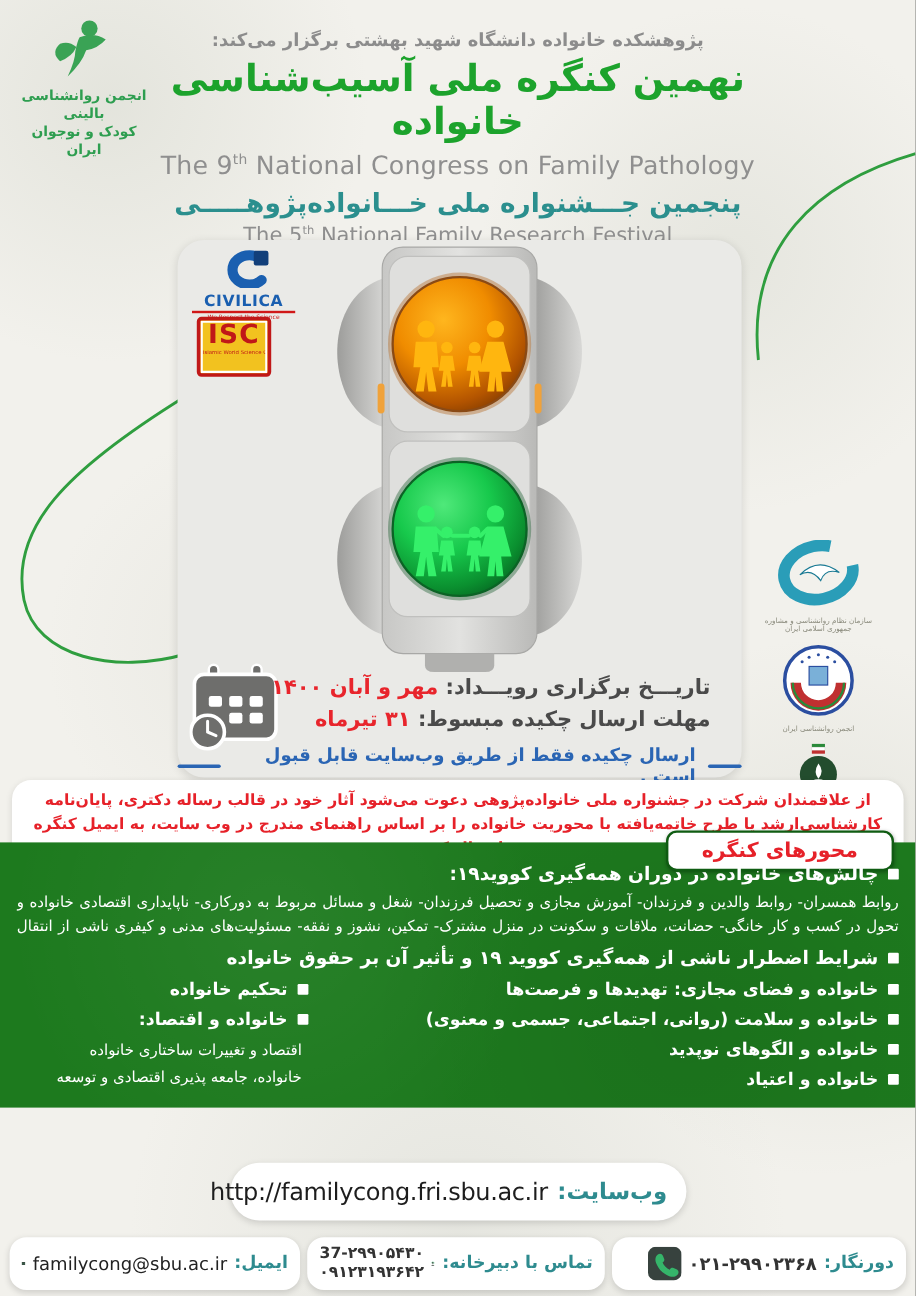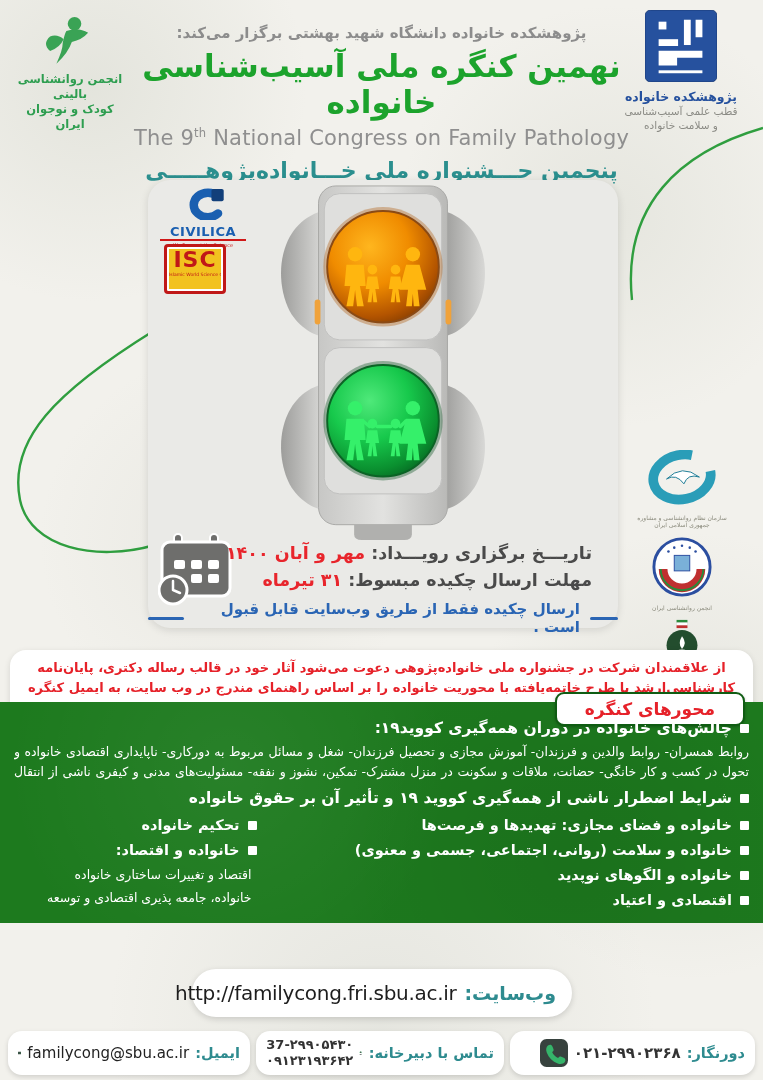--- a/index.html
+++ b/index.html
@@ -23,21 +23,21 @@
   .sbu-name{color:#26519e; font-weight:bold; font-size:12.5px; margin-top:3px;}
   .sbu-sub{color:#8b8b85; font-size:10.5px; line-height:14px;}
   .hdr-center{left:120px; right:120px; top:24px; text-align:center;}
   .organizer{color:#8c8c8c; font-size:15px; font-weight:bold;}
   .title-fa{color:#1ca32c; font-size:31px; font-weight:bold; margin-top:6px;}
   .title-en{color:#8f8f8f; font-size:21px; margin-top:6px; letter-spacing:.2px;}
   .fest-fa{color:#2b8f8e; font-size:22px; font-weight:bold; margin-top:8px;}
   .fest-en{color:#8f8f8f; font-size:17.5px; margin-top:4px;}
   sup{font-size:.55em;}
   
-  .panel{left:148px; top:180px; width:470px; height:448px; background:#eaeae7;
+  .panel{left:148px; top:200px; width:470px; height:448px; background:#eaeae7;
          border-radius:22px; box-shadow:0 2px 8px rgba(0,0,0,.12);}
   .civilica{left:12px; top:8px; width:86px; text-align:center;}
   .civilica .word{color:#1a5fb0; font-weight:bold; font-size:13px; letter-spacing:.5px;}
   .civilica .tag{color:#d01818; font-size:5px; border-top:2px solid #d01818; padding-top:1px;}
   .isc{left:16px; top:64px; width:62px; background:#f2c21f; border:3px solid #c01818;
        box-shadow:inset 0 0 0 2px #fff; border-radius:4px; text-align:center; padding:1px 2px 14px;}
   .isc .big{color:#c01818; font-weight:bold; font-size:22px; line-height:24px; letter-spacing:1px;}
   .isc .cap{color:#c01818; font-size:4.5px; white-space:nowrap; overflow:hidden;}
   .tlight{left:110px; top:4px;}
   .dates{left:0; right:26px; top:360px; direction:rtl; text-align:right;}
@@ -105,36 +105,20 @@
       <g fill="#3aa355">
         <circle cx="37" cy="9" r="7.5"></circle>
         <path d="M10,23 Q1,31 10,39 Q21,35 25,26 Q18,20 10,23 Z"></path>
         <path d="M28,17 Q41,12 52,19 Q45,27 34,29 Q30,41 17,53 Q24,38 24,30 Q26,20 28,17 Z"></path>
       </g>
     </svg>
     <div class="t">انجمن روانشناسی بالینی</div>
     <div class="t">کودک و نوجوان ایران</div>
   </div>
 
-  <div class="abs hdr-right">
-    <svg width="72" height="72" viewBox="0 0 74 74">
-      <rect width="74" height="74" rx="6" fill="#26519e" stroke="#1b3c78"></rect>
-      <g fill="#fff">
-        <rect x="40" y="10" width="7" height="26"></rect>
-        <rect x="52" y="10" width="7" height="18"></rect>
-        <path d="M14,30 h20 v7 h-20 Z"></path>
-        <path d="M14,42 h45 v7 h-26 v8 h-19 Z"></path>
-        <rect x="14" y="62" width="45" height="3"></rect>
-        <rect x="14" y="12" width="8" height="8"></rect>
-      </g>
-    </svg>
-    <div class="sbu-name">پژوهشکده خانواده</div>
-    <div class="sbu-sub">قطب علمی آسیب‌شناسی</div>
-    <div class="sbu-sub">و سلامت خانواده</div>
-  </div>
 
   <div class="abs hdr-center">
     <div class="organizer rtl">پژوهشکده خانواده دانشگاه شهید بهشتی برگزار می‌کند:</div>
     <div class="title-fa rtl">نهمین کنگره ملی آسیب‌شناسی خانواده</div>
     <div class="title-en"><span>The 9</span><sup>th</sup><span> National Congress on Family Pathology</span></div>
     <div class="fest-fa rtl">پنجمین جـــشنواره ملی خـــانواده‌پژوهـــــی</div>
     <div class="fest-en"><span>The 5</span><sup>th</sup><span> National Family Research Festival</span></div>
   </div>
 
   <div class="abs panel">
@@ -285,21 +269,21 @@
     <div class="badge">محورهای کنگره</div>
     <div class="twrap">
       <div class="titem"><span class="blt"></span><span>چالش‌های خانواده در دوران همه‌گیری کووید۱۹:</span></div>
       <div class="tsub">روابط همسران- روابط والدین و فرزندان- آموزش مجازی و تحصیل فرزندان- شغل و مسائل مربوط به دورکاری- ناپایداری اقتصادی خانواده و تحول در کسب و کار خانگی- حضانت، ملاقات و سکونت در منزل مشترک- تمکین، نشوز و نفقه- مسئولیت‌های مدنی و کیفری ناشی از انتقال بیماری- سوگ</div>
       <div class="titem"><span class="blt"></span><span>شرایط اضطرار ناشی از همه‌گیری کووید ۱۹ و تأثیر آن بر حقوق خانواده</span></div>
       <div class="cols">
         <div class="col-r">
           <div class="citem"><span class="blt"></span><span>خانواده و فضای مجازی: تهدیدها و فرصت‌ها</span></div>
           <div class="citem"><span class="blt"></span><span>خانواده و سلامت (روانی، اجتماعی، جسمی و معنوی)</span></div>
           <div class="citem"><span class="blt"></span><span>خانواده و الگوهای نوپدید</span></div>
-          <div class="citem"><span class="blt"></span><span>اقتصادی و اعتیاد</span></div>
+          <div class="citem"><span class="blt"></span><span>خانواده و اعتیاد</span></div>
         </div>
         <div class="col-l">
           <div class="citem"><span class="blt"></span><span>تحکیم خانواده</span></div>
           <div class="citem"><span class="blt"></span><span>خانواده و اقتصاد:</span></div>
           <div class="csub">اقتصاد و تغییرات ساختاری خانواده</div>
           <div class="csub">خانواده، جامعه پذیری اقتصادی و توسعه</div>
         </div>
       </div>
     </div>
   </div>

